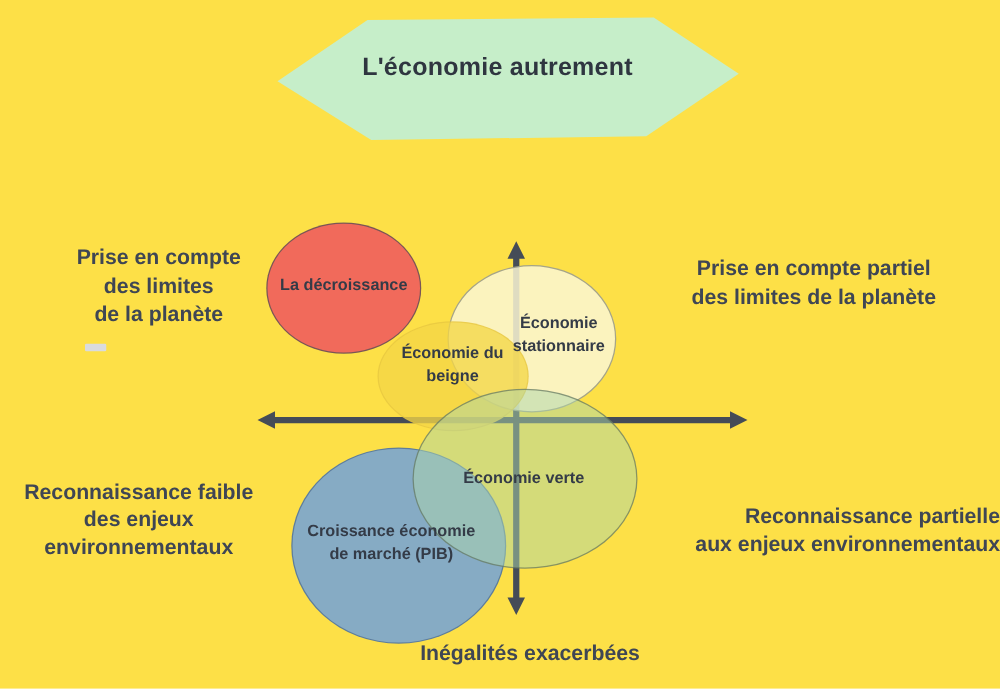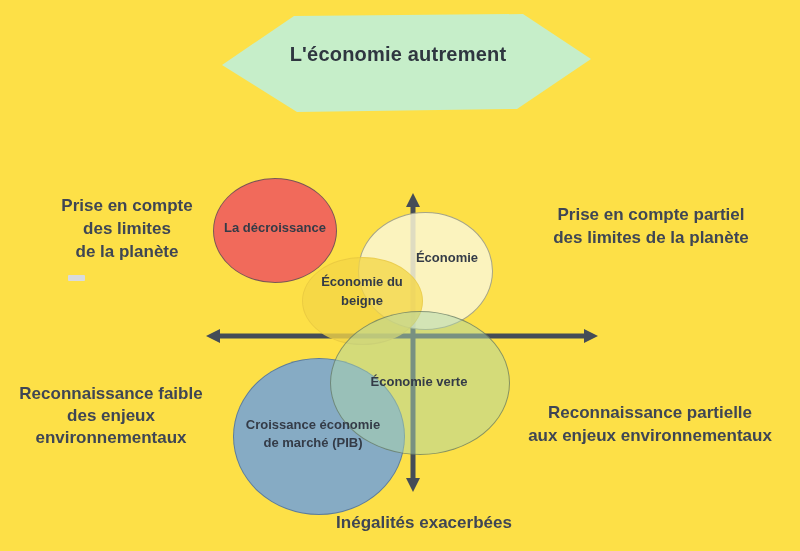--- a/index.html
+++ b/index.html
@@ -36,21 +36,21 @@
   #label-pib{left:234px;top:416px;width:158px;line-height:18px;}
   
   .quad-label{
     z-index:8;text-align:center;font-weight:bold;color:#3f4654;
     font-size:17px;line-height:23px;
   }
   #axis-top-label{left:290px;top:149px;width:250px;}
   #quad-top-left{left:18px;top:194px;width:218px;}
   #quad-top-right{left:520px;top:203px;width:262px;}
   #quad-bottom-left{left:0px;top:383px;width:222px;line-height:22px;}
-  #quad-bottom-right{left:500px;top:401px;width:300px;}
+  #quad-bottom-right{left:500px;top:401px;width:300px;text-align:right;}
   #axis-bottom-label{left:299px;top:511px;width:250px;}
   
   #tiny-artifact{left:68px;top:275px;width:17px;height:6px;background:#d9dbde;border-radius:1px;filter:blur(.6px);z-index:0;}
 </style>
 </head>
 <body>
 
 <div id="stage">
 
   <svg id="banner-shape" class="abs" width="396" height="104" viewBox="0 0 396 104">
@@ -70,20 +70,21 @@
   <div id="bubble-stationnaire" class="abs bubble" style="background-color: rgba(250, 246, 212, 0.85); border-color: rgba(108, 112, 100, 0.6);"></div>
   <div id="bubble-beigne" class="abs bubble" style="background-color: rgba(244, 214, 70, 0.78); border-color: rgba(222, 188, 60, 0.45);"></div>
   <div id="bubble-decroissance" class="abs bubble" style="background-color: rgba(240, 93, 93, 0.9); border-color: rgba(73, 77, 84, 0.7);"></div>
   <div id="bubble-pib" class="abs bubble" style="background-color: rgba(104, 158, 228, 0.8); border-color: rgba(70, 100, 135, 0.65);"></div>
   <div id="bubble-verte" class="abs bubble" style="background-color: rgba(172, 214, 172, 0.5); border-color: rgba(84, 98, 80, 0.6);"></div>
 
   <div id="label-decroissance" class="abs bubble-label">La décroissance</div>
 
   <div id="label-stationnaire" class="abs bubble-label">
     <div>Économie</div>
+    <div>stationnaire</div>
   </div>
 
   <div id="label-beigne" class="abs bubble-label">
     <div>Économie du</div>
     <div>beigne</div>
   </div>
 
   <div id="label-verte" class="abs bubble-label">Économie verte</div>
 
   <div id="label-pib" class="abs bubble-label">

